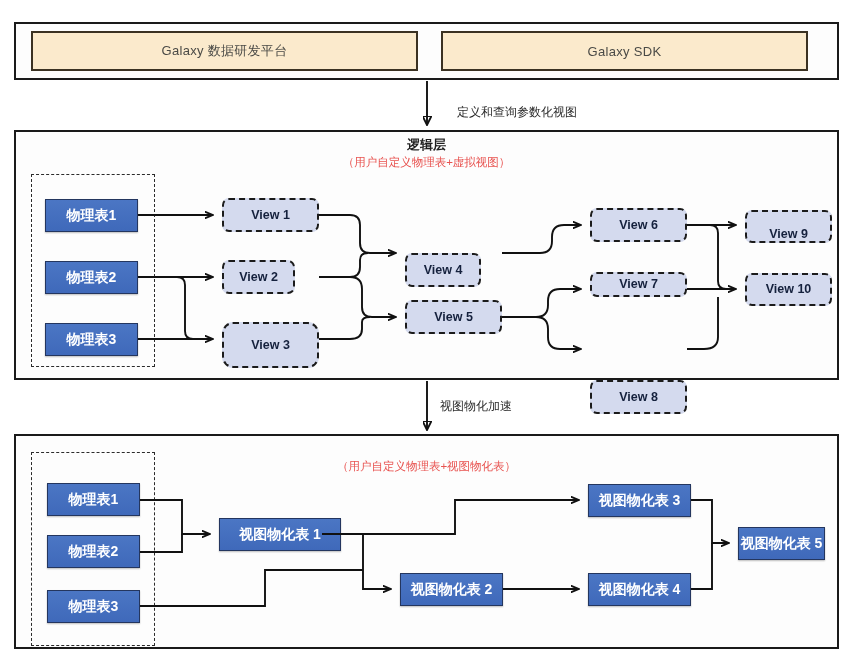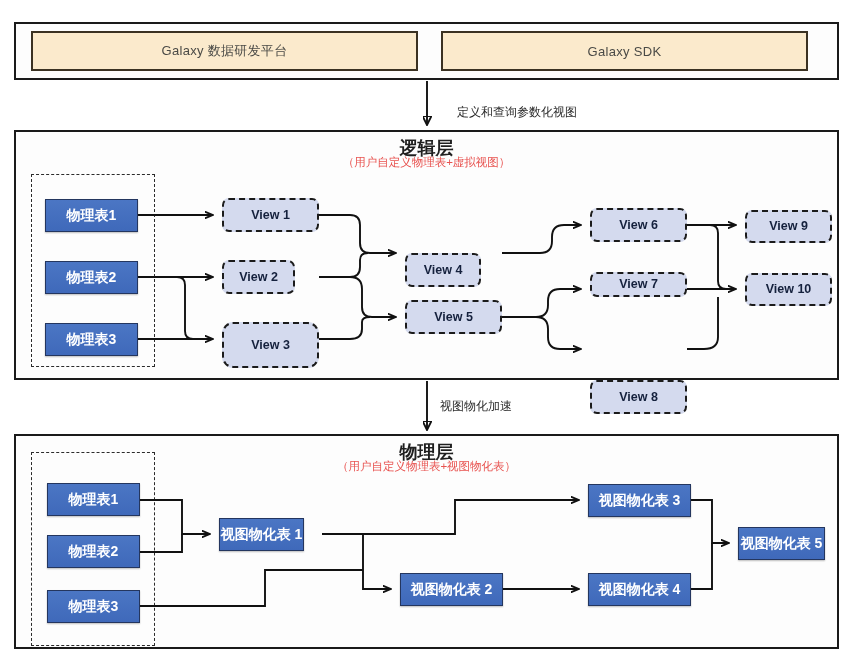--- a/index.html
+++ b/index.html
@@ -38,21 +38,21 @@
     color: #4a4a46;
     font-size: 13px;
     letter-spacing: .3px;
   }
 
   
   .layer-title {
     position: absolute;
     width: 100%;
     text-align: center;
-    font-size: 18px;
+    font-size: 13px;
     font-weight: bold;
     color: #1f1f1f;
   }
   .layer-sub {
     position: absolute;
     width: 100%;
     text-align: center;
     font-size: 11.5px;
     color: #e8524f;
   }
@@ -186,21 +186,21 @@
   <div class="node view" style="left:590px; top:208px; width:97px; height:34px;">
     <span>View 6</span>
   </div>
   <div class="node view" style="left:590px; top:272px; width:97px; height:25px;">
     <span>View 7</span>
   </div>
   <div class="node view" style="left:590px; top:332px; width:97px; height:34px;margin-top:48px;">
     <span>View 8</span>
   </div>
 
-  <div class="node view" style="left:745px; top:210px; width:87px; height:33px;">
+  <div class="node view" style="left:745px; top:210px; width:87px; height:33px;align-items:flex-end;">
     <span>View 9</span>
   </div>
   <div class="node view" style="left:745px; top:273px; width:87px; height:33px;">
     <span>View 10</span>
   </div>
 
   <svg class="wires" width="853" height="663" style="left:0;top:0;">
 
     <line x1="138" y1="215" x2="213" y2="215" marker-end="url(#arrowhead)"></line>
 
@@ -229,40 +229,37 @@
 
     <path d="M687,349 L704,349 Q718,349 718,337 L718,297"></path>
   </svg>
 
   <div class="flow-label" style="left:440px; top:398px;">
     <span>视图物化加速</span>
   </div>
 
   <div class="layer-box" style="left:14px; top:434px; width:825px; height:215px;"></div>
 
-  <div class="layer-title" style="left:0; top:440px;">
-    <span>物理层</span>
-  </div>
   <div class="layer-sub" style="left:0; top:459px;">
     <span>（用户自定义物理表+视图物化表）</span>
   </div>
 
   <div class="group-dash" style="left:31px; top:452px; width:124px; height:194px;"></div>
 
   <div class="node solid" style="left:47px; top:483px; width:93px; height:33px;">
     <span>物理表1</span>
   </div>
   <div class="node solid" style="left:47px; top:535px; width:93px; height:33px;">
     <span>物理表2</span>
   </div>
   <div class="node solid" style="left:47px; top:590px; width:93px; height:33px;">
     <span>物理表3</span>
   </div>
 
-  <div class="node solid" style="left:219px; top:518px; width:85px; height:33px;">
+  <div class="node solid" style="left:219px; top:518px; width:122px; height:33px;">
     <span>视图物化表 1</span>
   </div>
   <div class="node solid" style="left:400px; top:573px; width:103px; height:33px;">
     <span>视图物化表 2</span>
   </div>
   <div class="node solid" style="left:588px; top:484px; width:103px; height:33px;">
     <span>视图物化表 3</span>
   </div>
   <div class="node solid" style="left:588px; top:573px; width:103px; height:33px;">
     <span>视图物化表 4</span>

